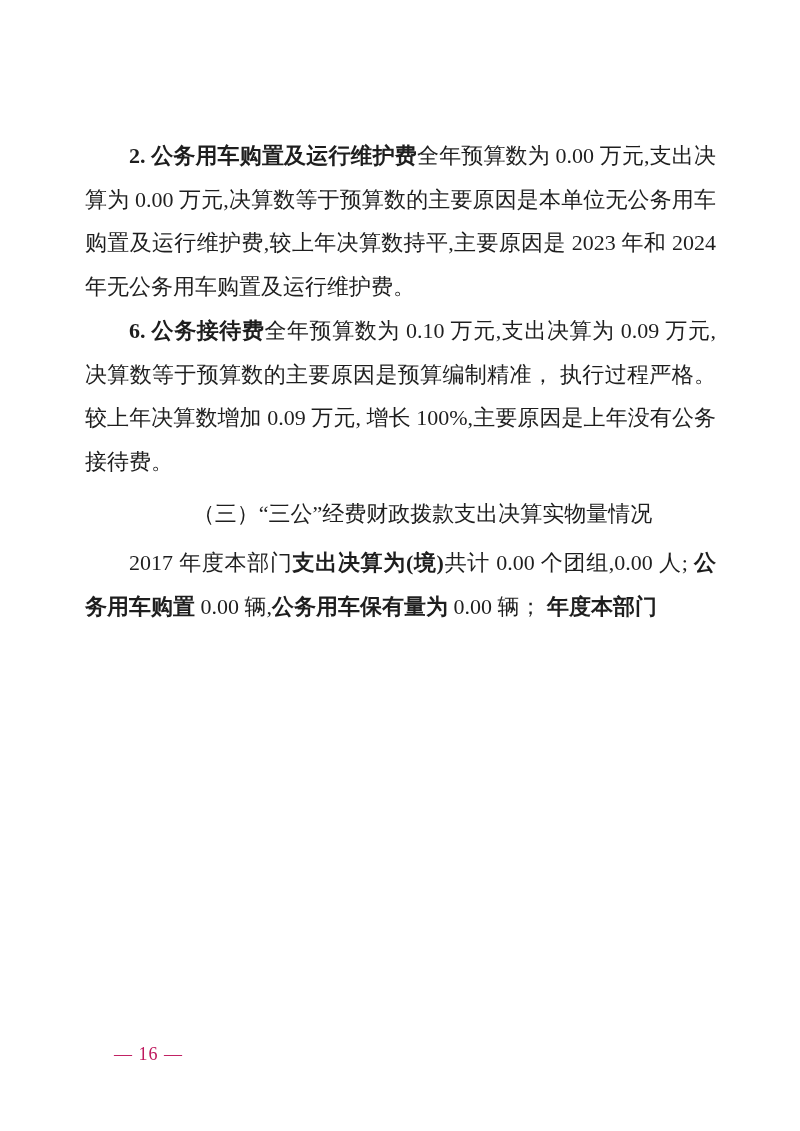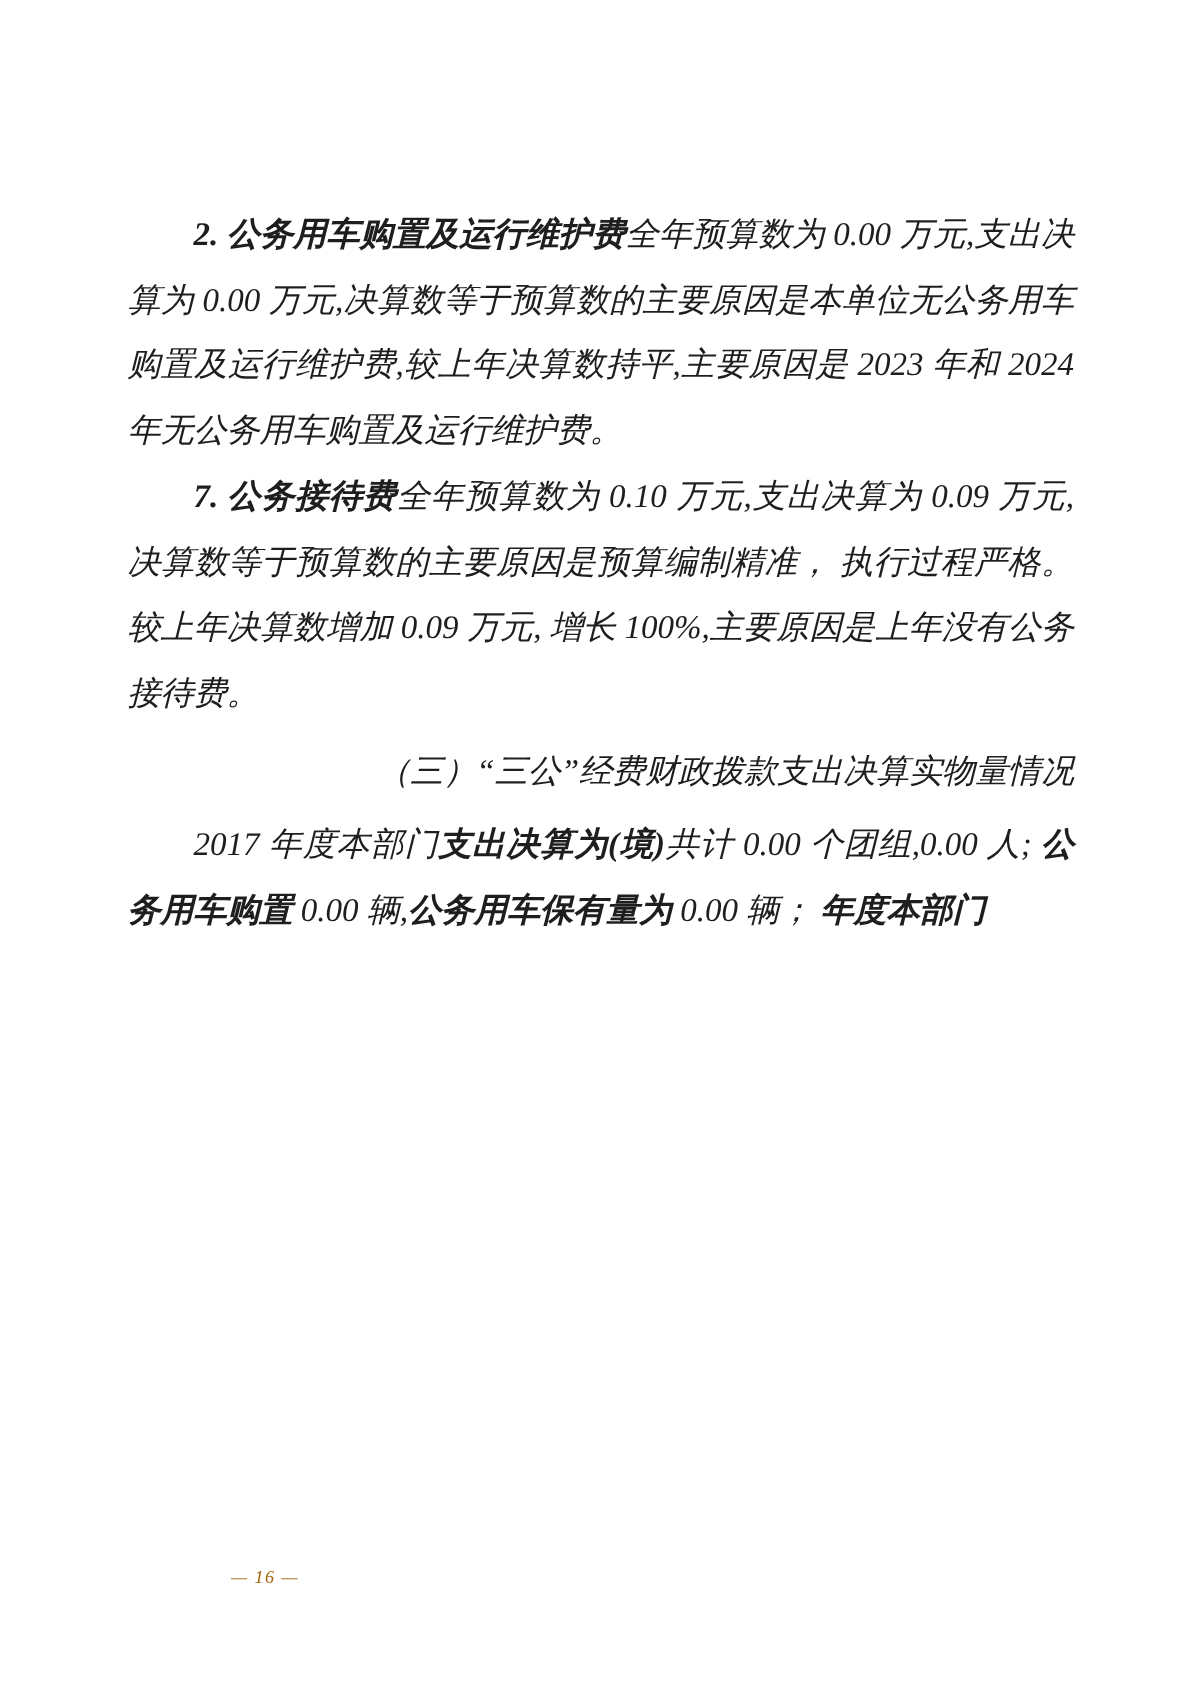--- a/index.html
+++ b/index.html
@@ -7,66 +7,64 @@
     width: 800px;
     background: #ffffff;
     font-family: "Liberation Serif", "DejaVu Serif", serif;
   }
   .page {
     position: relative;
     width: 792px;
     height: 1131px;
     background: #ffffff;
     overflow: hidden;
-    font-style: italic;
   }
   .content {
     position: absolute;
     left: 85px;
     top: 134px;
     width: 631px;
     font-size: 22px;
     line-height: 43.7px;
     color: #1e1e1e;
     text-align: justify;
     text-justify: inter-ideograph;
   }
   .content p {
     text-indent: 2em;
     margin: 0;
   }
   .content p.heading {
     margin: 8px 0 6px 0;
-    text-align: right;
+    text-align: center;
   }
   .content b {
     font-weight: 700;
   }
   .pageno {
     position: absolute;
     left: 114px;
     top: 1044px;
-    font-size: 12px;
+    font-size: 18px;
     letter-spacing: 1px;
-    color: #a16207;
+    color: #be185d;
     font-family: "Liberation Serif", "DejaVu Serif", serif;
-    margin-left: 40px;
   }
 </style>
 </head>
 <body>
 
 <div class="page">
   <div class="content">
 
     <p><b>2. 公务用车购置及运行维护费</b><span>全年预算数为 0.00 万元,支出决算为 0.00 万元,决算数等于预算数的主要原因是本单位无公务用车购置及运行维护费,较上年决算数持平,主要原因是 2023 年和 2024 年无公务用车购置及运行维护费。</span></p>
 
 
 
-    <p><b>7. 公务接待费</b><span>全年预算数为 0.10 万元,支出决算为 0.09 万元,决算数等于预算数的主要原因是预算编制精准， 执行过程严格。较上年决算数增加 0.09 万元, 增长 100%,主要原因是上年没有公务接待费。</span></p>
+    <p><b>6. 公务接待费</b><span>全年预算数为 0.10 万元,支出决算为 0.09 万元,决算数等于预算数的主要原因是预算编制精准， 执行过程严格。较上年决算数增加 0.09 万元, 增长 100%,主要原因是上年没有公务接待费。</span></p>
 
     <p class="heading"><span>（三）“三公”经费财政拨款支出决算实物量情况</span></p>
 
     <p><span>2017 年度本部门</span><b>支出决算为(境)</b><span>共计 0.00 个团组,0.00 人; </span><b>公务用车购置</b><span> 0.00 辆,</span><b>公务用车保有量为</b><span> 0.00 辆； </span><b>年度本部门</b></p>
 
   </div>
 
   <div class="pageno">— 16 —</div>
 </div>
 

